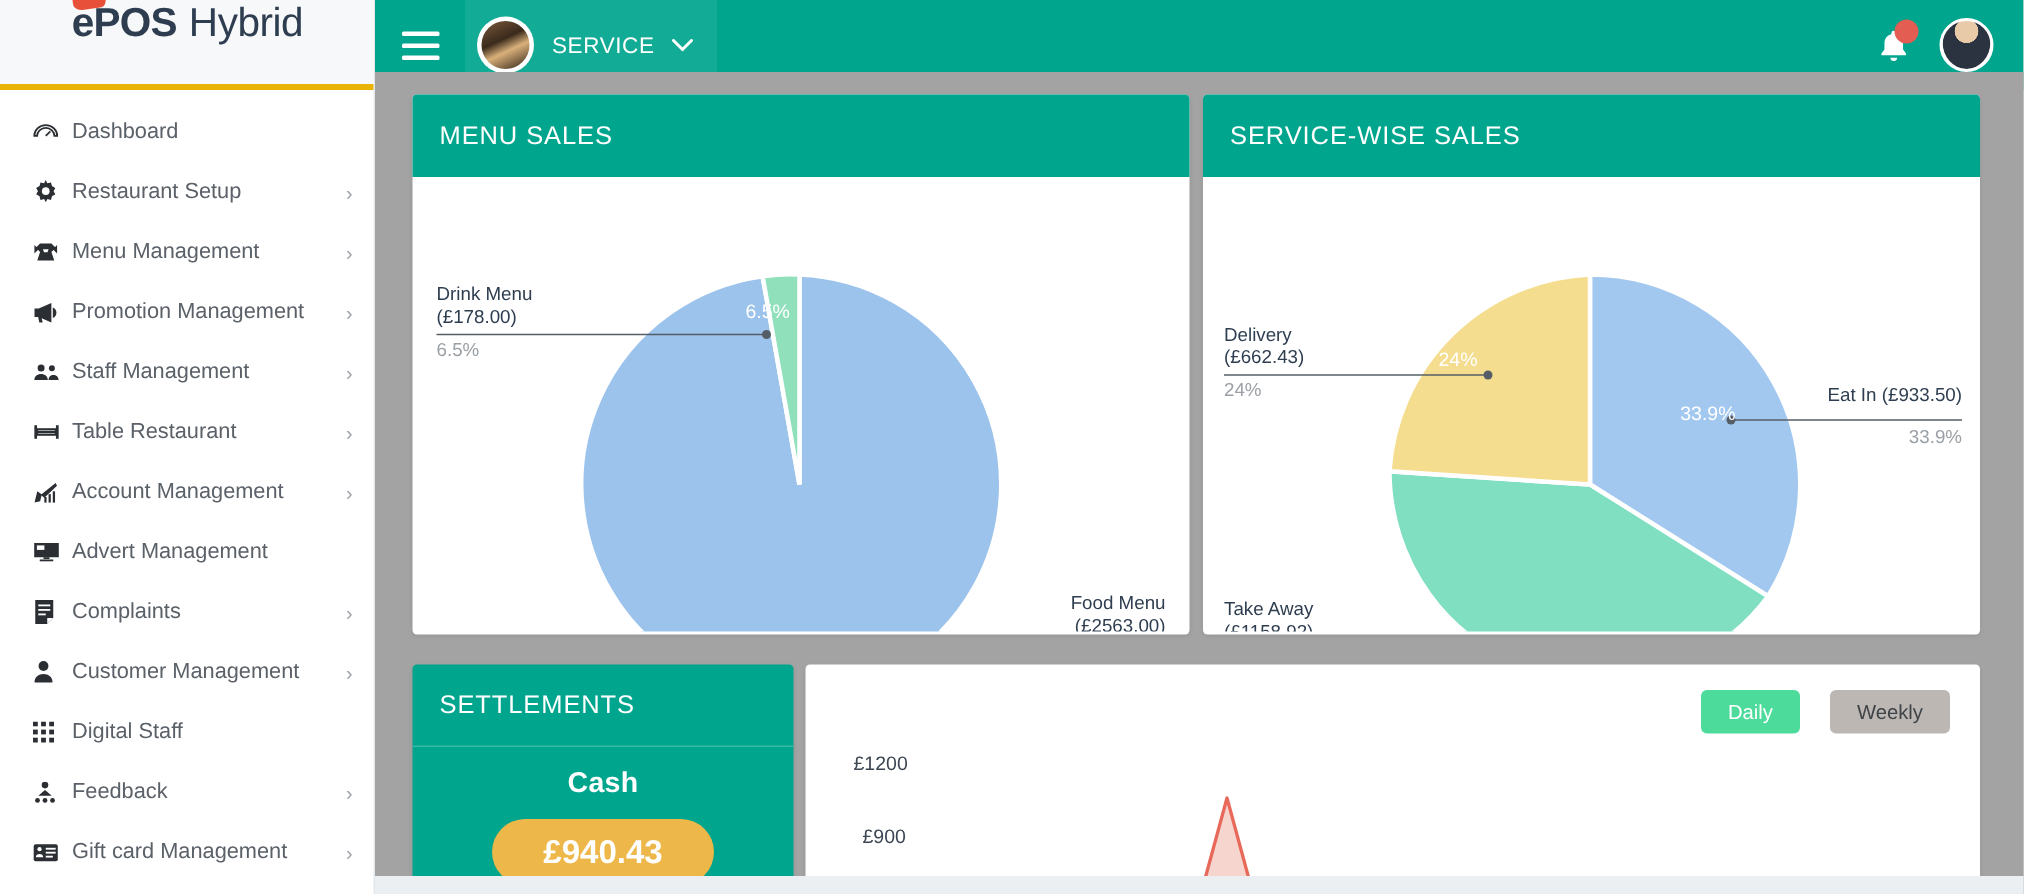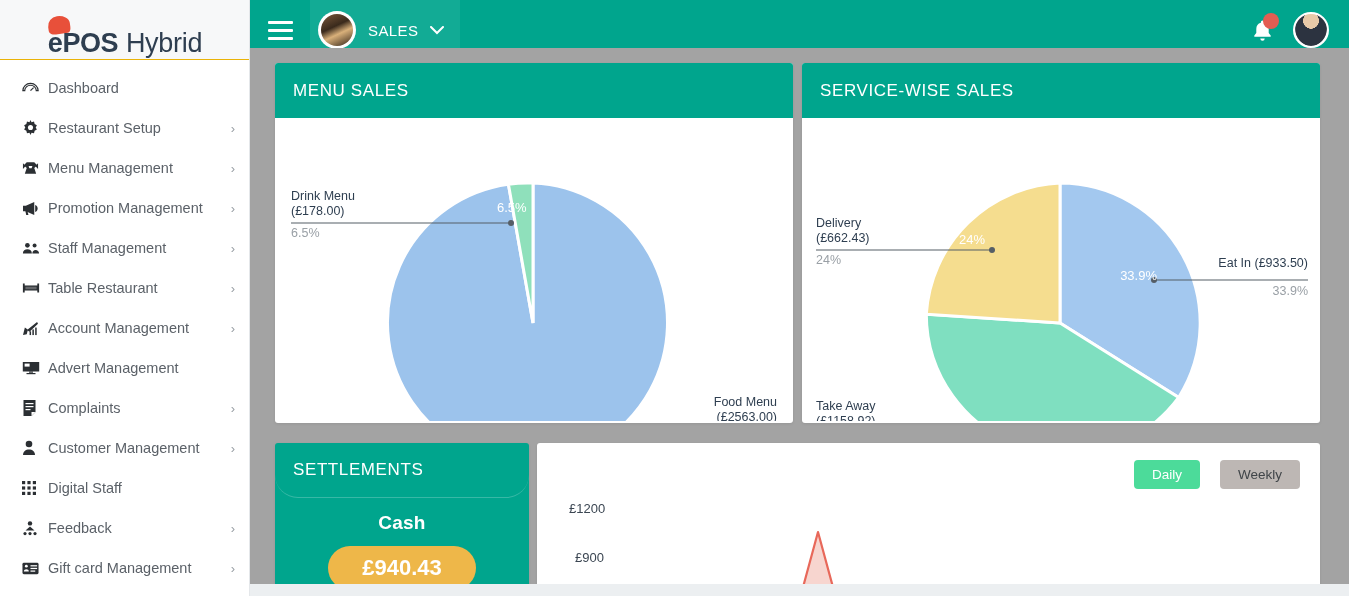--- a/index.html
+++ b/index.html
@@ -14,23 +14,23 @@
   
   .sidebar {
     position: absolute; left: 0; top: 0;
     width: 250px; height: 596px;
     background: #ffffff;
     border-right: 1px solid #e4e7ea;
     overflow: hidden;
   }
   .brand {
     height: 60px; width: 250px;
-    display: flex; align-items: flex-end; justify-content: center;
+    display: flex; align-items: flex-start; justify-content: center;
     background: #f7f8f9;
-    border-bottom: 1px solid #eab308;
+    border-bottom: 4px solid #eab308;
   }
   .brand-logo { position: relative; display: flex; align-items: baseline; }
   .brand-swoosh {
     position: absolute; left: 0px; top: -12px;
     width: 22px; height: 18px;
     background: #e8503a;
     border-radius: 60% 70% 20% 40% / 70% 60% 40% 30%;
     transform: rotate(-8deg);
   }
   .brand-epos {
@@ -136,21 +136,20 @@
   }
 
   .pie-body { position: relative; width: 100%; height: 245px; }
   .pie-svg { display: block; }
 
   
   .settle-card { background: #00a58d; overflow: hidden; }
   .settle-head {
     height: 55px; display: flex; align-items: center; padding: 0 18px;
     border-bottom: 1px solid rgba(255,255,255,0.22);
-    border-radius: 23px;
   }
   .settle-body { padding-top: 14px; text-align: center; }
   .settle-label { color: #fff; font-size: 19px; font-weight: bold; letter-spacing: 0.2px; }
   .settle-amount {
     display: inline-block; margin-top: 12px;
     background: #eeb749; color: #fff;
     font-size: 22px; font-weight: bold;
     padding: 9px 34px; border-radius: 22px;
   }
 
@@ -359,21 +358,21 @@
   <div class="topbar">
     <div class="hamburger">
       <span></span>
         <span></span>
         <span></span>
     </div>
     <div class="store-chip">
       <div class="store-avatar">
         <div class="store-avatar-inner"></div>
       </div>
-      <span class="store-name">SALES</span>
+      <span class="store-name">SERVICE</span>
       <span class="store-caret">
         <svg width="14" height="9" viewBox="0 0 14 9">
             <path d="M1 1l6 6 6-6" fill="none" stroke="#ffffff" stroke-width="2" stroke-linecap="round"></path>
           </svg>
       </span>
     </div>
     <div class="topbar-spacer"></div>
     <div class="bell-wrap">
       <span class="bell-dot"></span>
       <svg width="21" height="23" viewBox="0 0 21 23">

